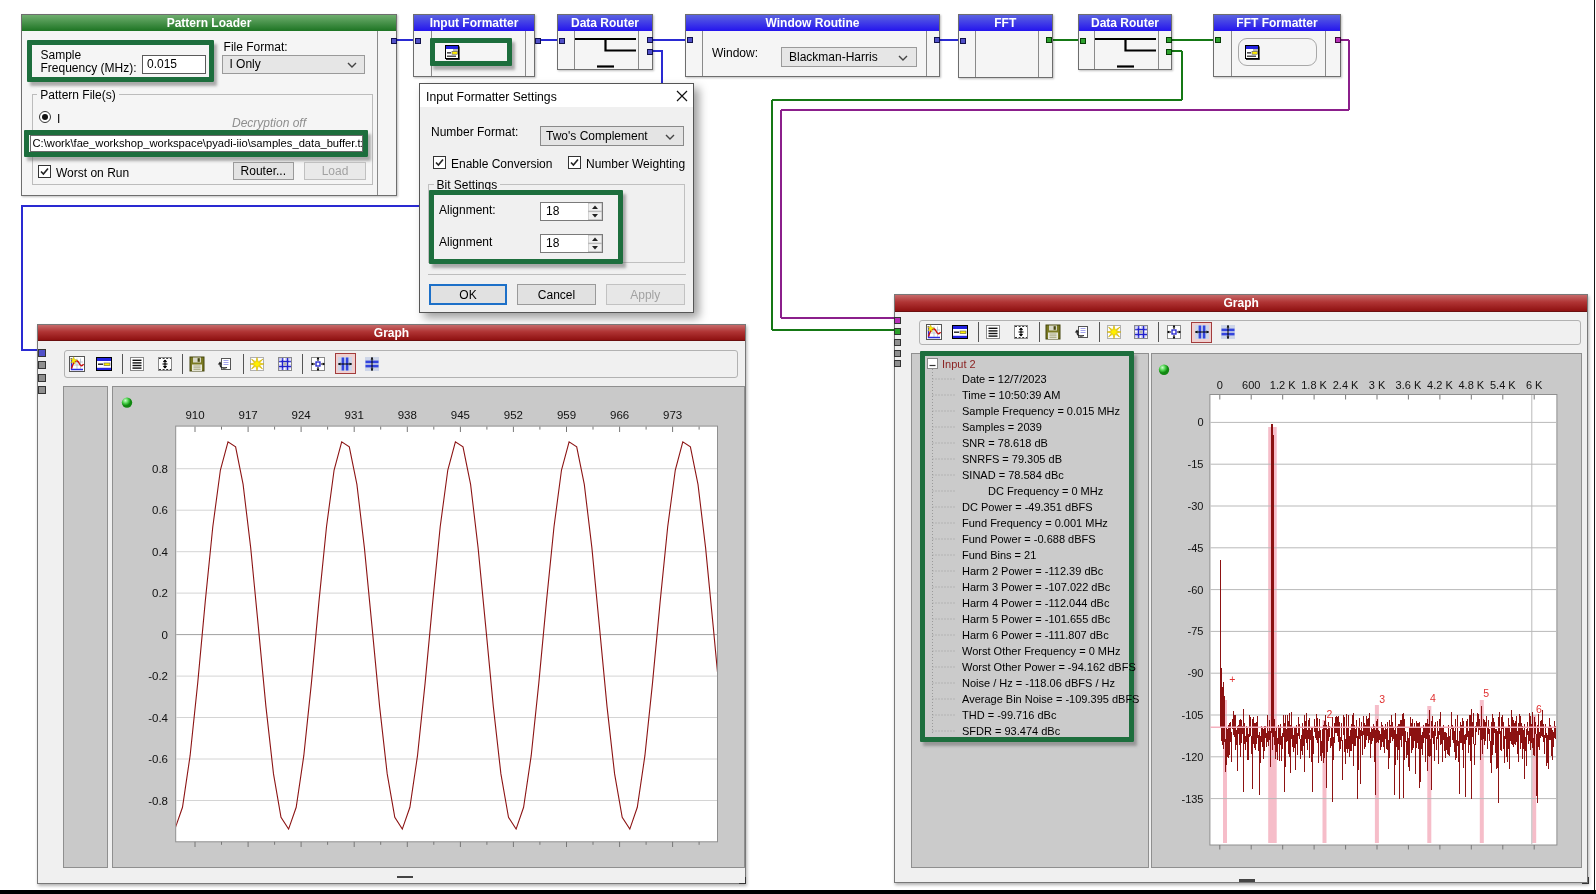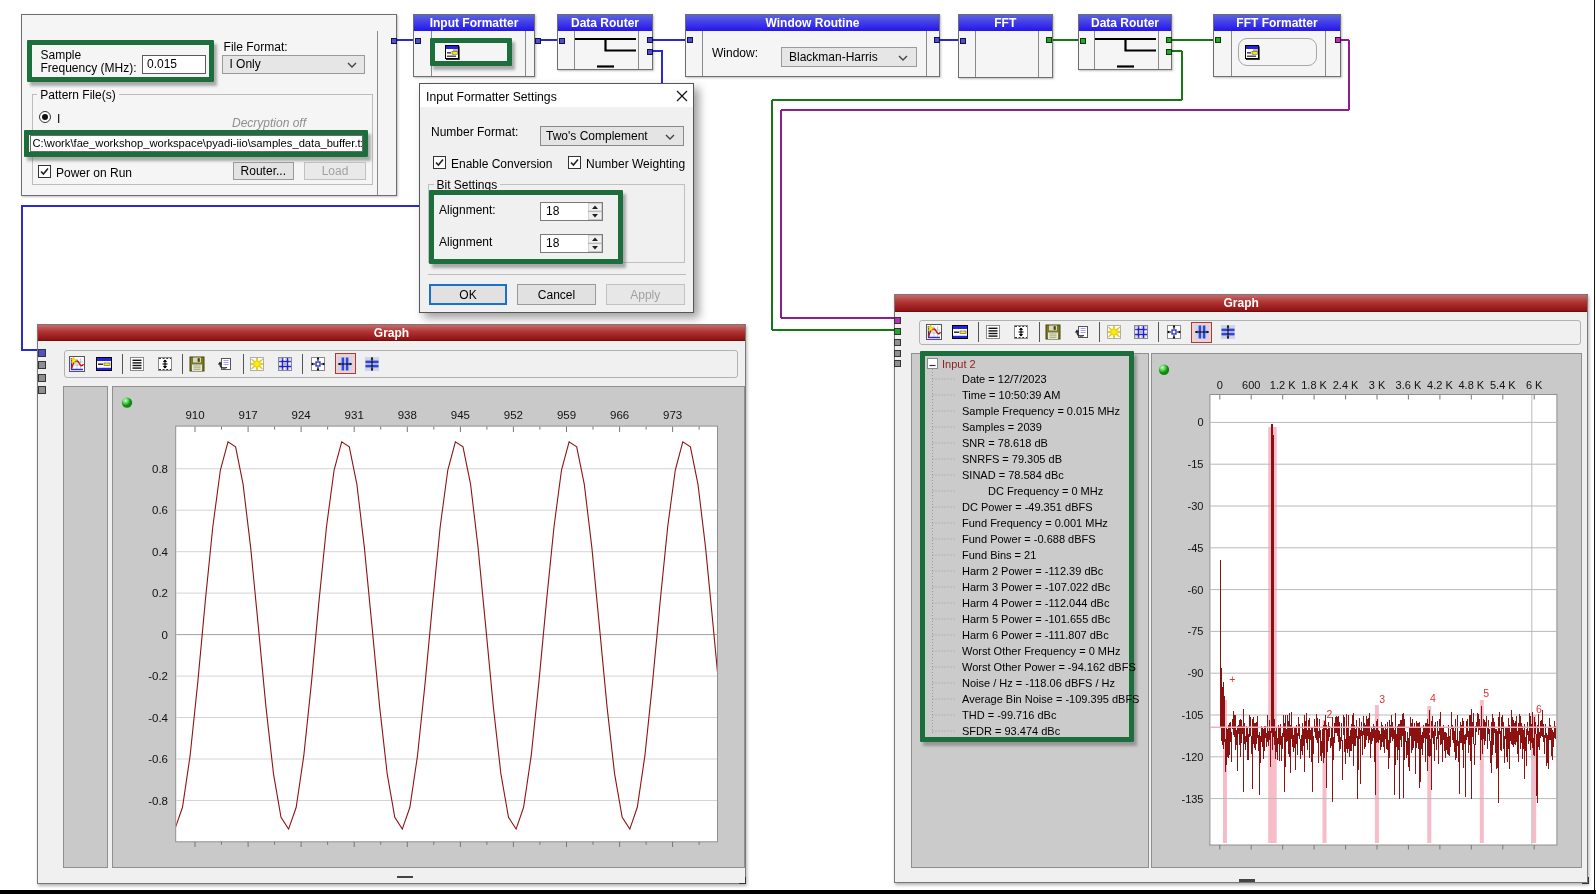--- a/index.html
+++ b/index.html
@@ -42,20 +42,21 @@
 <div class="wire" style="left:1181px;top:51px;width:2px;height:49px;background:#157815"></div>
 <div class="wire" style="left:772px;top:99px;width:410px;height:2px;background:#157815"></div>
 <div class="wire" style="left:771px;top:100px;width:2px;height:230px;background:#157815"></div>
 <div class="wire" style="left:772px;top:329px;width:123px;height:2px;background:#157815"></div>
 <div class="wire" style="left:1339px;top:38.5px;width:10px;height:2px;background:#8b1f8b"></div>
 <div class="wire" style="left:1348px;top:39.5px;width:2px;height:70.5px;background:#8b1f8b"></div>
 <div class="wire" style="left:781px;top:109px;width:568px;height:2px;background:#8b1f8b"></div>
 <div class="wire" style="left:780px;top:110px;width:2px;height:208px;background:#8b1f8b"></div>
 <div class="wire" style="left:781px;top:317px;width:114px;height:2px;background:#8b1f8b"></div>
 <div class="blk" style="left:21px;top:14px;width:376px;height:182px">
+<div class="bt green">Pattern Loader</div>
 <div class="vd" style="left:355px"></div>
 <div class="port pblue" style="left:368.5px;top:22.5px"></div>
 <div class="gbox" style="left:5.4px;top:24.7px;width:186.6px;height:41.9px"></div>
 <div class="lbl" style="left:18.5px;top:33px">Sample</div>
 <div class="lbl" style="left:18.5px;top:46px">Frequency (MHz):</div>
 <div class="abs" style="left:120px;top:40.3px;width:63.7px;height:19.1px;background:#fff;border:1px solid #5a5a5a;line-height:17px;padding-left:4px">0.015</div>
 <div class="lbl" style="left:201.6px;top:25.2px">File Format:</div>
 <div class="abs" style="left:200.4px;top:40.3px;width:142.4px;height:19.1px;background:#e6e6e6;border:1px solid #9a9a9a;line-height:17px;padding-left:6px">I Only<svg width="10" height="6" style="position:absolute;right:7px;top:6px" viewBox="0 0 10 6">
         <path d="M1 1 L5 5 L9 1" stroke="#444" stroke-width="1.4" fill="none"></path>
       </svg></div>
@@ -63,21 +64,21 @@
 <div class="lbl" style="left:15.3px;top:72.5px;background:#f5f5f5;padding:0 3px">Pattern File(s)</div>
 <div class="abs" style="left:16.5px;top:96px;width:12px;height:12px;border:1px solid #333;border-radius:50%;background:#fff"></div>
 <div class="abs" style="left:19.5px;top:99px;width:6px;height:6px;border-radius:50%;background:#111"></div>
 <div class="lbl" style="left:35px;top:96.5px">I</div>
 <div class="lbl" style="left:210px;top:100.5px;color:#8e8e8e;font-style:italic">Decryption off</div>
 <div class="gbox" style="left:1.8px;top:114.5px;width:344.7px;height:27.5px"></div>
 <div class="abs" style="left:7.5px;top:119.8px;width:333px;height:17.4px;background:#fff;border:1px solid #6a6a6a;line-height:15px;padding-left:2px;overflow:hidden;font-size:11.2px;white-space:nowrap">C:\work\fae_workshop_workspace\pyadi-iio\samples_data_buffer.txt</div>
 <div class="abs" style="left:16px;top:150.4px;width:13px;height:13px;border:1px solid #333;background:#fff"><svg width="11" height="11" viewBox="0 0 11 11">
         <path d="M2 5.5 L4.4 8 L9 2.5" stroke="#222" stroke-width="1.6" fill="none"></path>
       </svg></div>
-<div class="lbl" style="left:34px;top:151px">Power on Run</div>
+<div class="lbl" style="left:34px;top:151px">Worst on Run</div>
 <div class="abs" style="left:210.6px;top:146.8px;width:61.4px;height:18.2px;background:#e3e3e3;border:1px solid #9a9a9a;text-align:center;line-height:16px">Router...</div>
 <div class="abs" style="left:282px;top:146.8px;width:62px;height:18.2px;background:#e9e9e9;border:1px solid #c0c0c0;text-align:center;line-height:16px;color:#a2a2a2">Load</div>
 </div>
 <div class="blk" style="left:413px;top:14px;width:122px;height:63px">
 <div class="bt blue">Input Formatter</div>
 <div class="vd" style="left:17px"></div>
 <div class="vd" style="left:111px"></div>
 <div class="port pblue" style="left:1px;top:22.5px"></div>
 <div class="port pblue" style="left:120.5px;top:22.5px"></div>
 </div>

